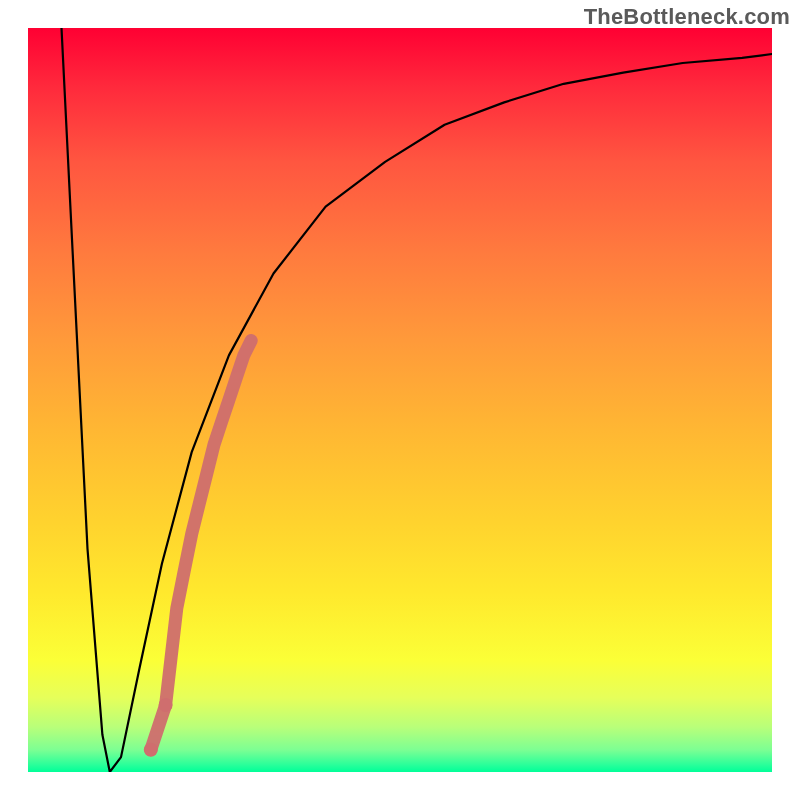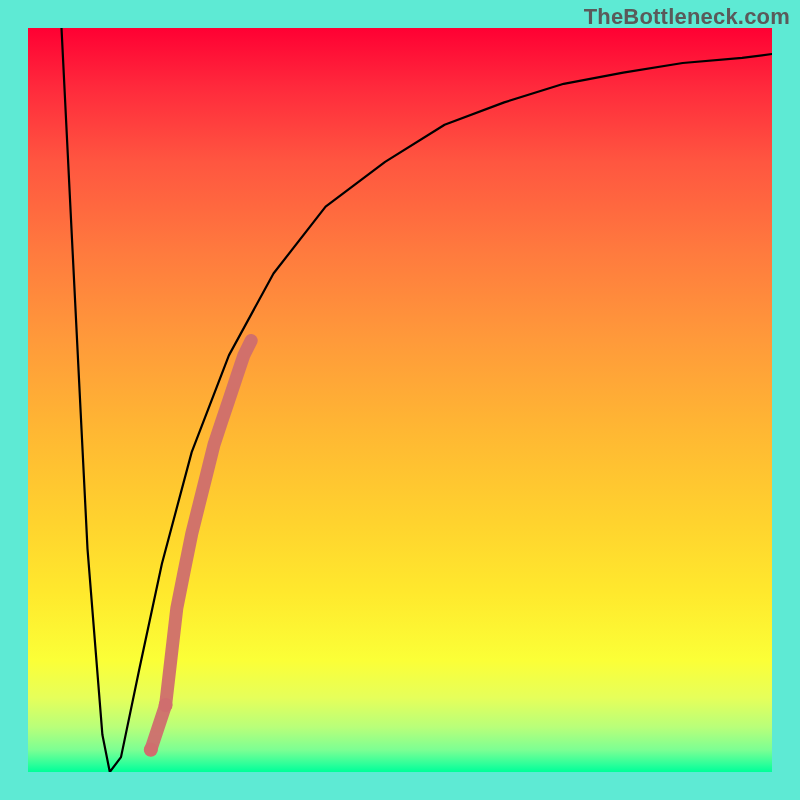--- a/index.html
+++ b/index.html
@@ -8,21 +8,21 @@
     width: 800px;
     height: 800px;
     overflow: hidden;
     background: #000;
     font-family: Arial, Helvetica, sans-serif;
   }
   .frame {
     position: relative;
     width: 800px;
     height: 800px;
-    background: #5eead4;
+    background: #ffffff;
   }
   .plot {
     position: absolute;
     left: 28px;
     top: 28px;
     width: 744px;
     height: 744px;
     background: linear-gradient(to bottom,
       #ff0033 0%,
       #ff2a3c 8%,

